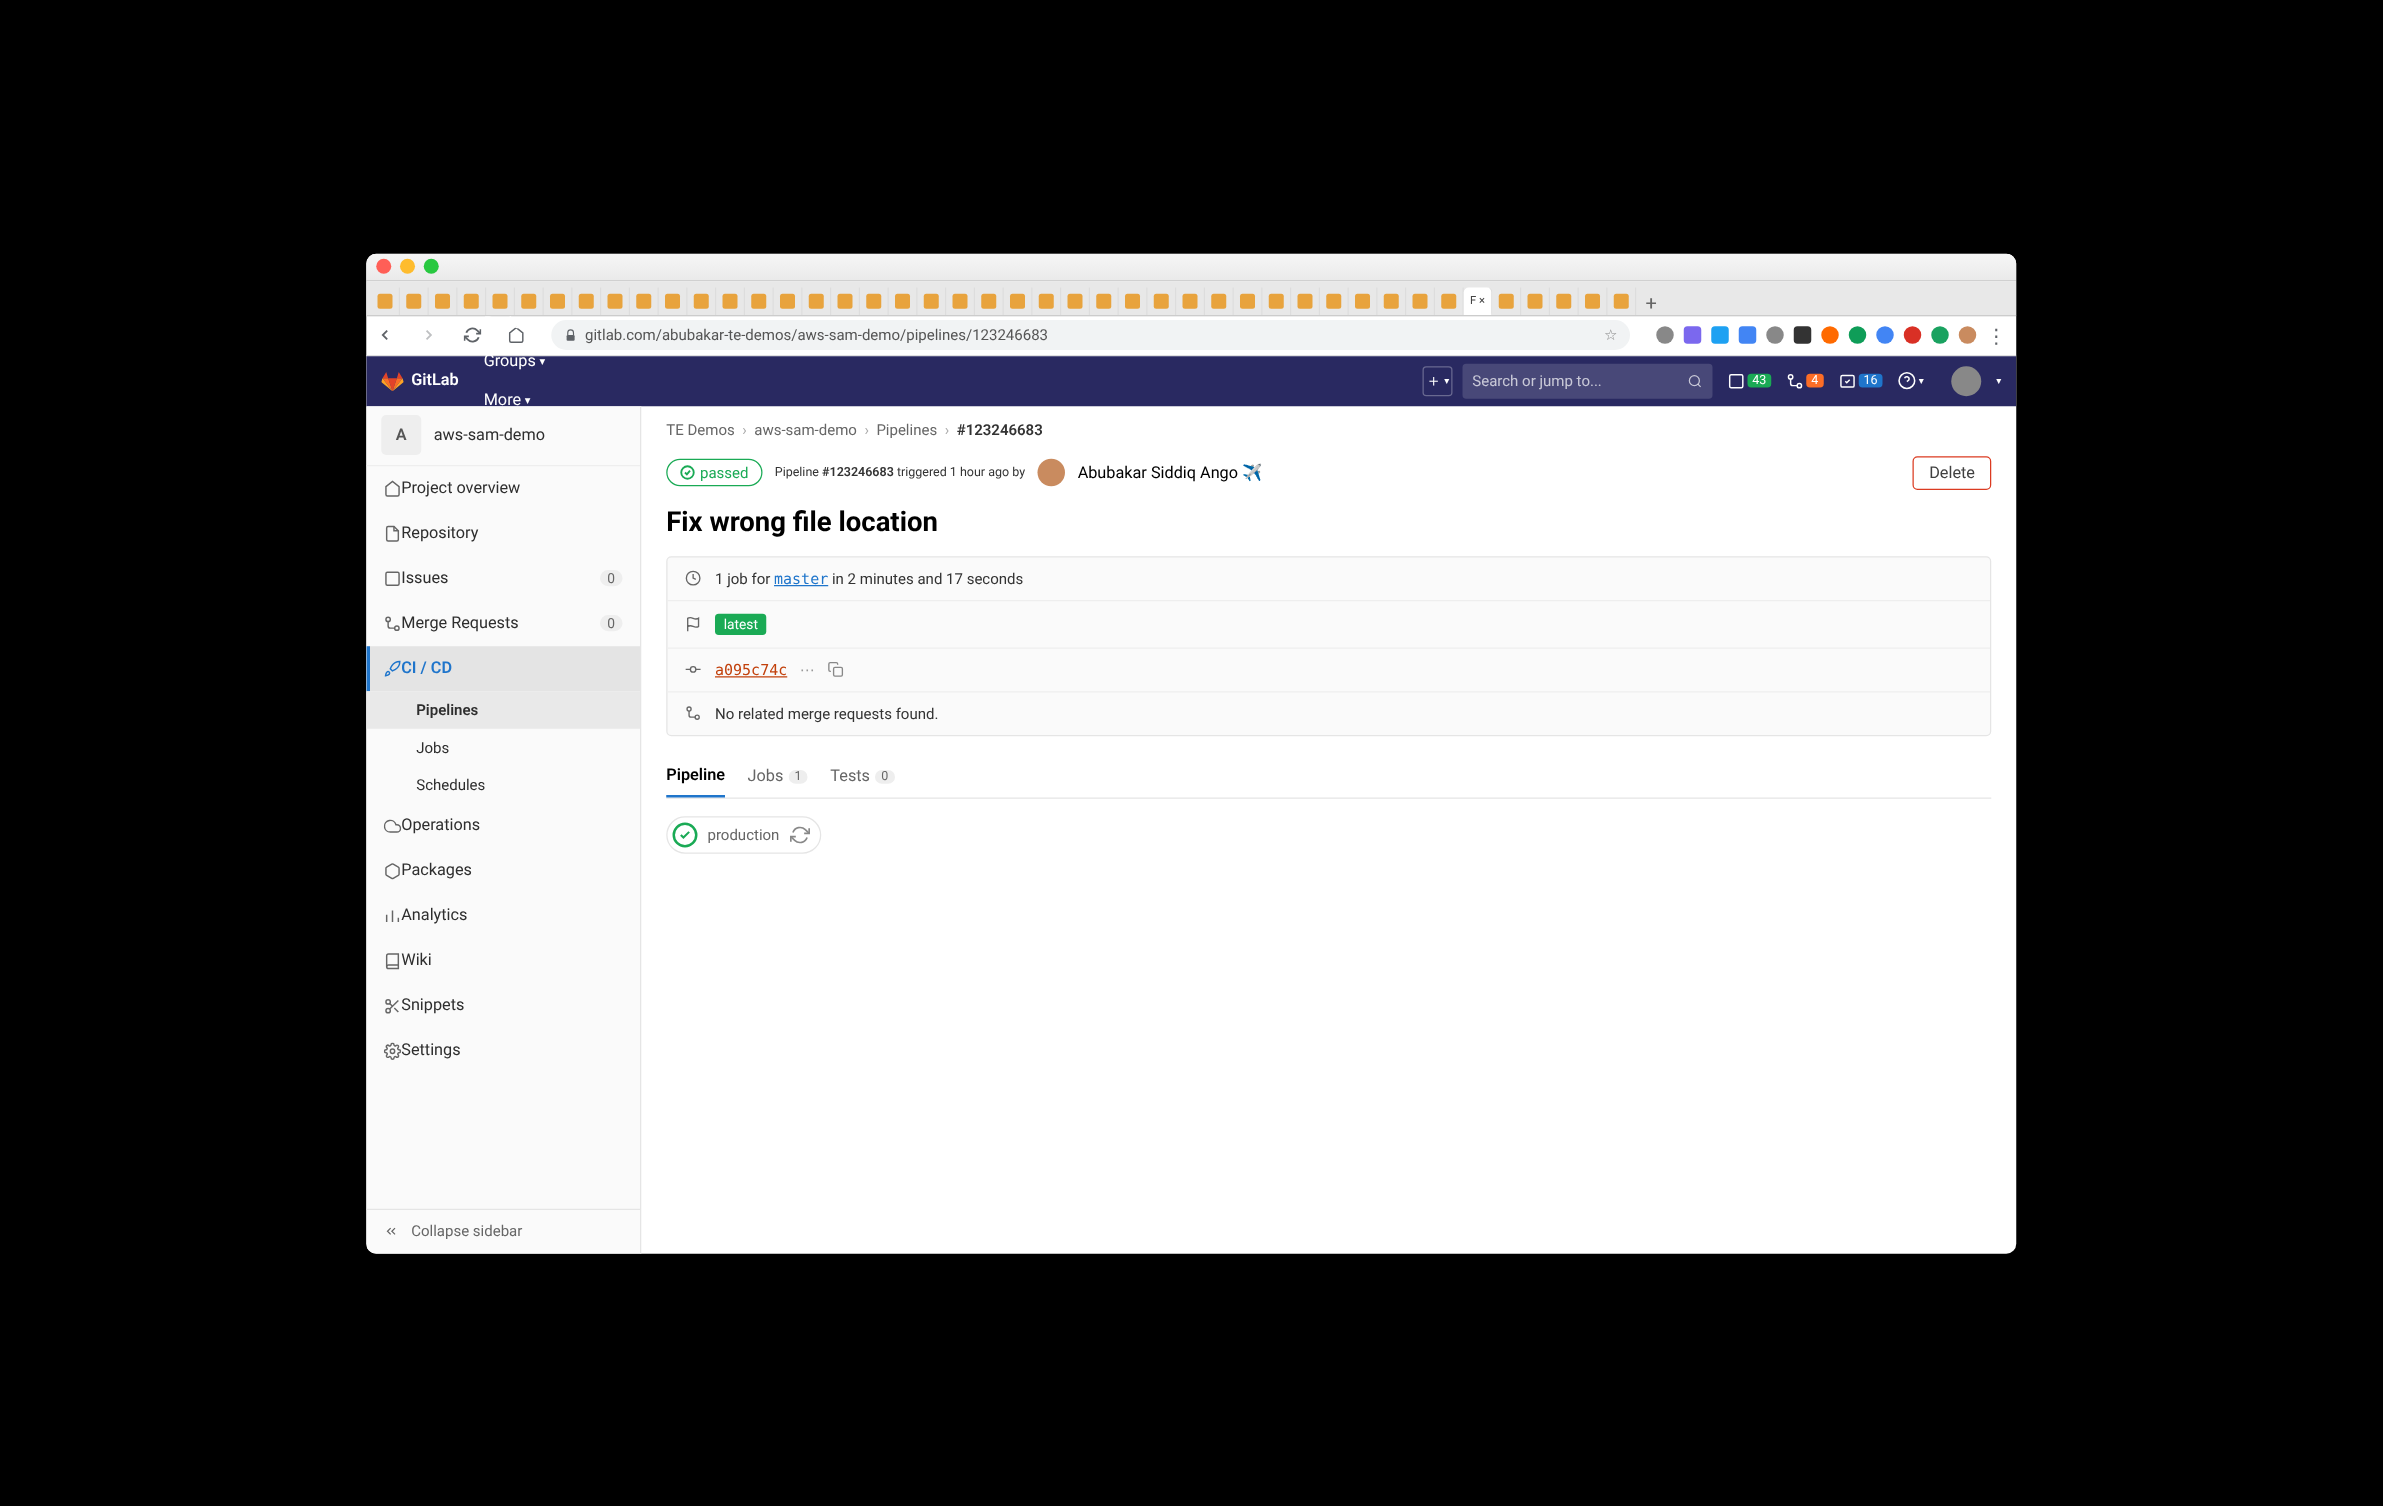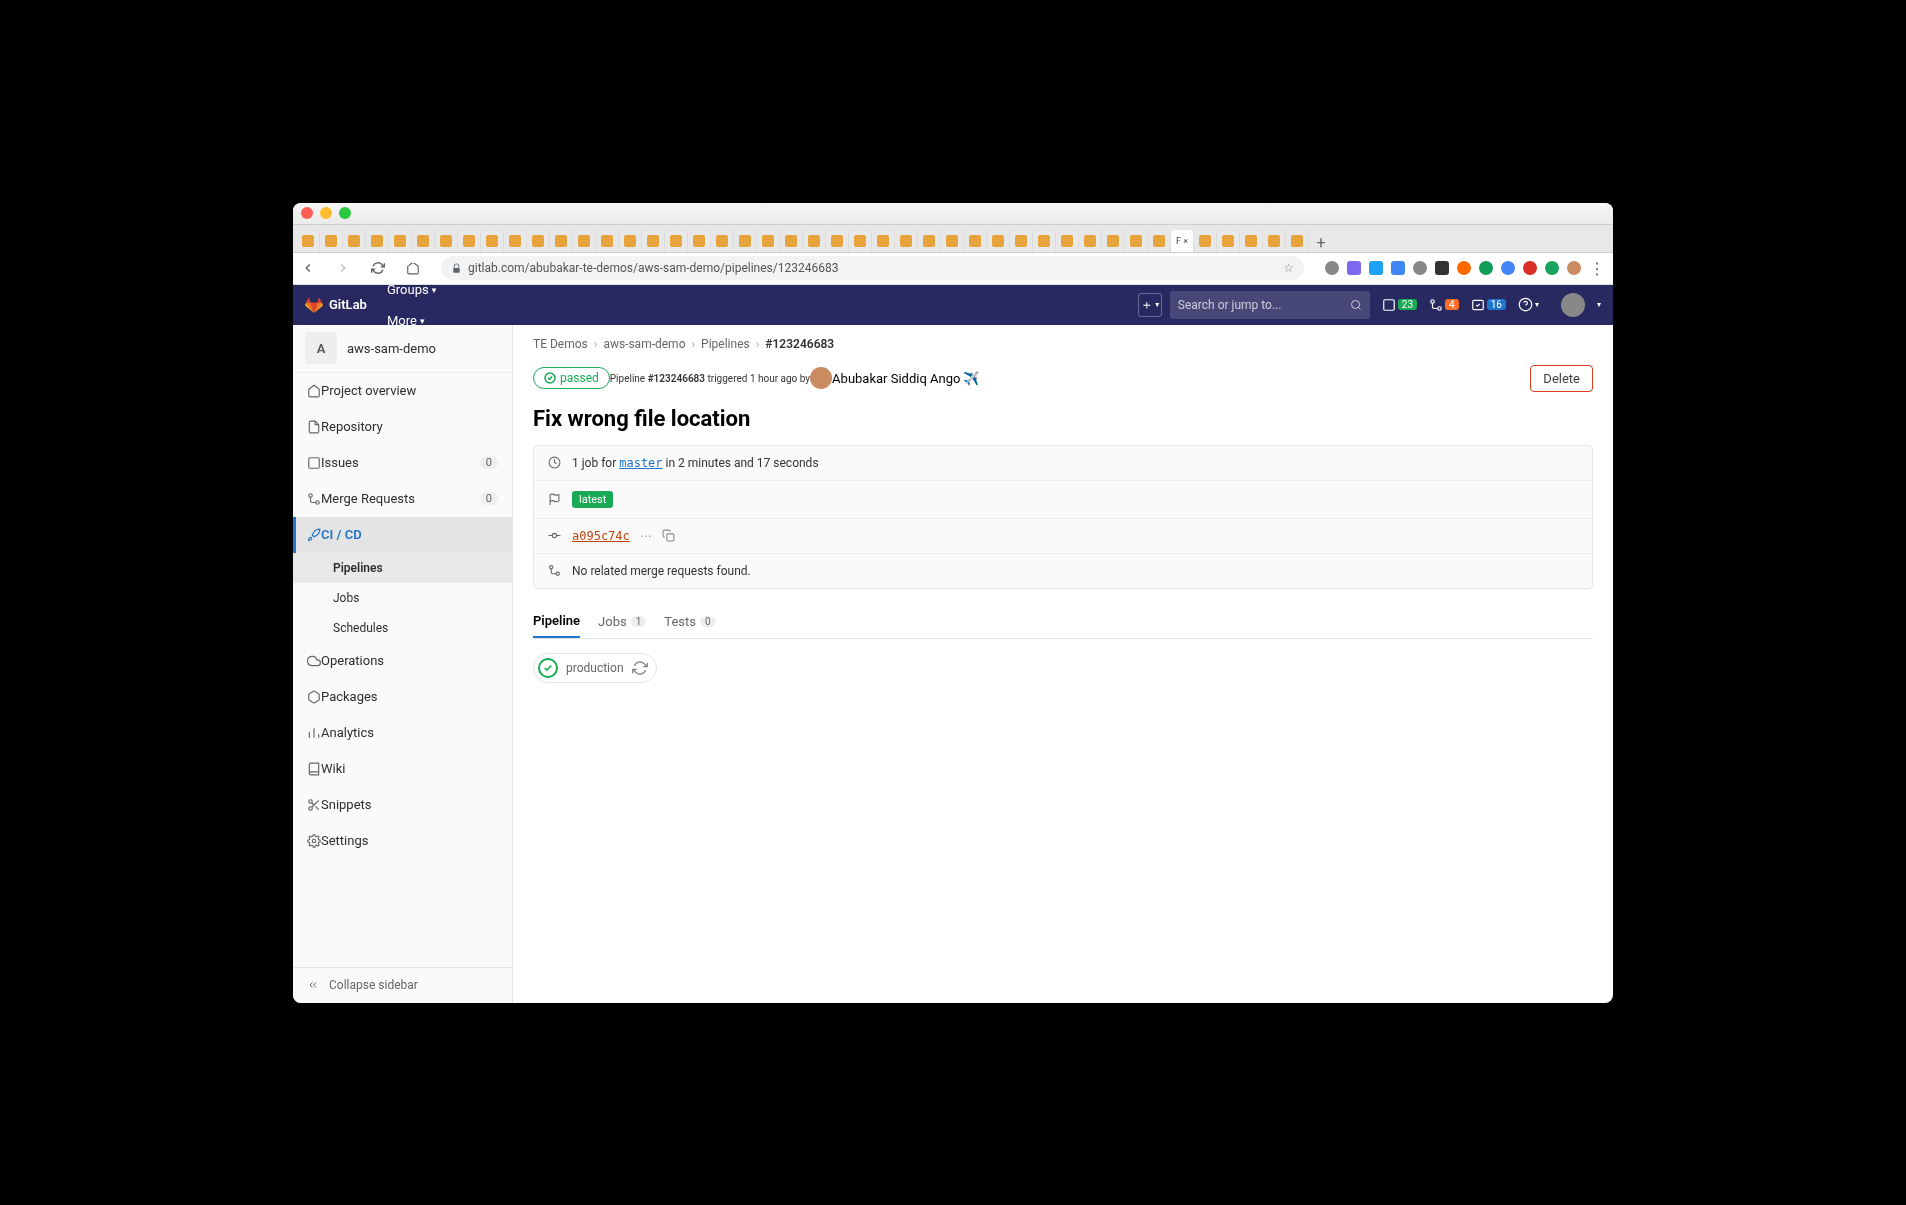--- a/index.html
+++ b/index.html
@@ -44,21 +44,21 @@
 .sb-ico { width:14px; height:14px; display:flex; align-items:center; justify-content:center; color:#666;}
 .sb-item.active .sb-ico{color:#1f75cb;}
 .sb-count { margin-left:auto; background:#eee; color:#666; font-size:11px; padding:0 6px; border-radius:9px;}
 .sb-sub { padding-left:40px; height:30px; display:flex; align-items:center; font-size:12px; cursor:pointer;}
 .sb-sub.active { background:#e9e9e9; font-weight:600;}
 .sb-foot { margin-top:auto; height:36px; border-top:1px solid #e5e5e5; display:flex; align-items:center; padding:0 14px; gap:10px; color:#666; font-size:12px; cursor:pointer;}
 .main { flex:1; overflow:auto; padding:12px 20px;}
 .breadcrumb { font-size:12px; color:#666; display:flex; gap:6px; margin-bottom:14px;}
 .breadcrumb a{color:#666; text-decoration:none;}
 .breadcrumb .sep{color:#aaa;}
-.status-row { display:flex; align-items:center; margin-bottom:14px;}
+.status-row { display:flex; align-items:center; gap:10px; margin-bottom:14px;}
 .status-badge { border:1px solid #1aaa55; color:#1aaa55; border-radius:12px; padding:3px 10px; font-size:12px; display:flex; align-items:center; gap:4px;}
 .pipeline-info{font-size:10px; color:#333;}
 .pipeline-info b{font-weight:600;}
 .author-ava{width:22px; height:22px; border-radius:50%; background:#c98b5f;}
 .delete-btn { margin-left:auto; border:1px solid #db3b21; color:#404040; background:#fff; padding:5px 12px; border-radius:4px; font-size:13px; cursor:pointer;}
 .page-title { font-size:22px; font-weight:700; margin-bottom:14px;}
 .info-box { border:1px solid #e5e5e5; border-radius:4px; background:#fafafa; margin-bottom:16px;}
 .info-row { padding:10px 14px; border-bottom:1px solid #eee; display:flex; align-items:center; gap:10px; font-size:12px; color:#333;}
 .info-row:last-child{border-bottom:none;}
 .info-ico { width:14px; height:14px; color:#666; display:flex; align-items:center;}
@@ -310,21 +310,21 @@
       <svg width="12" height="12" viewBox="0 0 24 24" fill="none" stroke="currentColor" stroke-width="2">
           <circle cx="11" cy="11" r="8"></circle>
           <line x1="21" y1="21" x2="16.65" y2="16.65"></line>
         </svg>
     </div>
     <div class="gl-badges">
       <div class="gl-badge">
           <svg width="14" height="14" viewBox="0 0 24 24" fill="none" stroke="currentColor" stroke-width="2">
             <rect x="3" y="3" width="18" height="18" rx="2"></rect>
           </svg>
-          <span class="num">23</span>
+          <span class="num">43</span>
         </div>
       <div class="gl-badge orange">
           <svg width="14" height="14" viewBox="0 0 24 24" fill="none" stroke="currentColor" stroke-width="2">
             <circle cx="6" cy="6" r="3"></circle>
             <circle cx="18" cy="18" r="3"></circle>
             <path d="M6 9v6a3 3 0 0 0 3 3h6"></path>
           </svg>
           <span class="num">4</span>
         </div>
       <div class="gl-badge blue">

